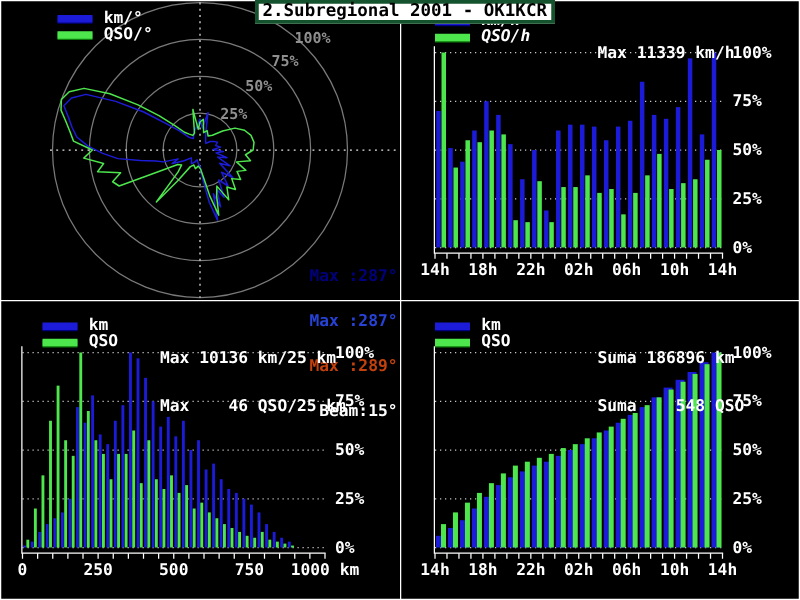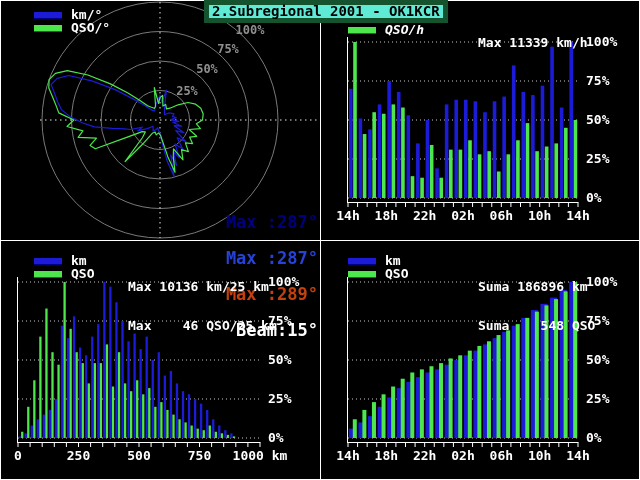--- a/index.html
+++ b/index.html
@@ -6,33 +6,33 @@
   .screen{
     position:relative;width:640px;height:480px;background:#000;overflow:hidden;
     box-shadow:inset 0 0 0 1px #fff;
     font-family:"DejaVu Sans Mono", monospace;font-weight:bold;
   }
   .vdiv{position:absolute;left:320px;top:0;width:1px;height:480px;background:#fff;}
   .hdiv{position:absolute;left:0;top:240px;width:640px;height:1px;background:#fff;}
   .quad{position:absolute;width:320px;height:240px;}
   .quad svg{position:absolute;left:0;top:0;}
   .titlebox{
-    position:absolute;left:204px;top:0;background:#5eead4;color:#000;
-    font-size:14px;line-height:13px;padding:0 3px;border:5px solid #14532d;
+    position:absolute;left:204px;top:0;background:#ffffff;color:#000;
+    font-size:14px;line-height:13px;padding:0 3px;border:3px solid #14532d;
     white-space:pre;
   }
   .legend{position:absolute;}
   .lrow{display:flex;align-items:center;height:13px;}
   .sw{display:inline-block;width:28px;height:6px;margin-right:9px;}
   .sw.blue{background:#1c1cd8;box-shadow:0 1px 0 #000080;}
   .sw.green{background:#4de64d;box-shadow:0 1px 0 #0a7a0a;}
   .ltxt{color:#fff;font-size:13px;line-height:13px;white-space:pre;}
   .stats{position:absolute;color:#fff;font-size:13px;line-height:13px;white-space:pre;}
   .stats div{height:13px;}
-  .pfoot{position:absolute;right:2px;top:192px;text-align:right;font-size:17px;line-height:12px;white-space:pre;}
+  .pfoot{position:absolute;right:2px;top:192px;text-align:right;font-size:13px;line-height:12px;white-space:pre;}
   .pfoot .navy{color:#000095;opacity:.85;}
   .pfoot .bluetxt{color:#2742d6;}
   .pfoot .greentxt{color:#c2410c;}
   .pfoot .whitetxt{color:#fff;}
 </style>
 </head>
 <body>
 
 <div class="screen">
 
@@ -53,21 +53,21 @@
           <text x="228" y="53">75%</text>
           <text x="250" y="34">100%</text>
         </g>
         <g stroke="#e6e6e6" stroke-width="1" stroke-dasharray="1.5 3.5">
           <line x1="160" y1="2" x2="160" y2="238"></line>
           <line x1="40" y1="120" x2="318" y2="120"></line>
         </g>
         <polygon points="160.0,95.2 161.9,102.4 166.4,90.0 164.7,105.4 164.5,110.4 164.5,113.1 164.7,114.7 168.1,113.2 171.0,113.1 174.0,113.8 172.5,116.4 176.4,117.7 170.6,119.6 178.8,121.3 172.8,122.3 181.6,126.2 174.2,125.7 184.0,132.7 175.7,130.6 186.2,142.0 177.2,137.8 182.5,148.8 175.0,144.0 179.3,157.8 173.4,151.5 176.5,165.5 170.7,155.0 174.0,176.1 167.4,161.8 162.6,144.6 160.0,133.0 158.5,130.5 157.7,127.9 155.7,129.7 153.1,131.0 153.2,128.1 153.0,126.3 147.3,128.6 137.7,130.9 142.5,127.1 130.8,129.5 124.5,128.8 112.4,128.4 94.3,126.9 82.2,122.7 70.4,116.9 61.4,109.6 57.7,102.0 54.7,93.7 51.1,84.6 57.2,78.4 68.8,75.5 92.6,81.1 115.0,89.6 133.0,98.9 143.6,104.7 151.7,110.1 154.7,110.8 155.3,105.4 157.4,101.3" fill="none" stroke="#1c1cd8" stroke-width="1.2" stroke-linejoin="round"></polygon>
         <polygon points="154.3,87.5 158.6,103.5 160.0,97.6 162.6,95.4 162.9,106.1 165.7,104.5 166.5,108.8 169.9,108.2 178.1,104.8 188.0,102.5 195.6,104.2 200.8,108.3 203.2,113.9 202.5,120.0 196.4,123.8 200.4,128.6 189.2,129.5 196.7,136.3 189.6,137.1 192.5,143.6 185.4,142.9 188.4,151.6 181.5,149.6 183.0,159.9 173.5,148.9 173.3,156.6 175.0,172.2 167.9,156.9 163.3,143.4 160.5,135.3 158.6,132.9 156.3,134.9 155.1,132.0 152.3,133.3 142.0,144.8 125.1,161.6 142.5,137.5 145.3,131.9 142.2,131.6 128.7,136.6 95.3,148.8 90.1,145.4 96.5,138.2 78.1,137.4 82.9,130.8 67.0,126.5 73.9,120.0 58.8,112.9 56.0,105.4 52.7,97.2 48.8,88.1 49.1,79.6 55.4,73.4 67.3,70.7 87.9,75.0 110.4,83.9 127.5,92.7 139.6,100.3 147.6,105.8 151.4,107.3 154.3,108.3 155.6,106.5" fill="none" stroke="#4de64d" stroke-width="1.2" stroke-linejoin="round"></polygon>
       </svg>
-    <div class="legend" style="left:34px;top:8px;">
+    <div class="legend" style="left:46px;top:8px;">
       <div class="lrow">
         <span class="sw blue"></span>
         <span class="ltxt">km/°</span>
       </div>
       <div class="lrow">
         <span class="sw green"></span>
         <span class="ltxt">QSO/°</span>
       </div>
     </div>
     <div class="pfoot">

